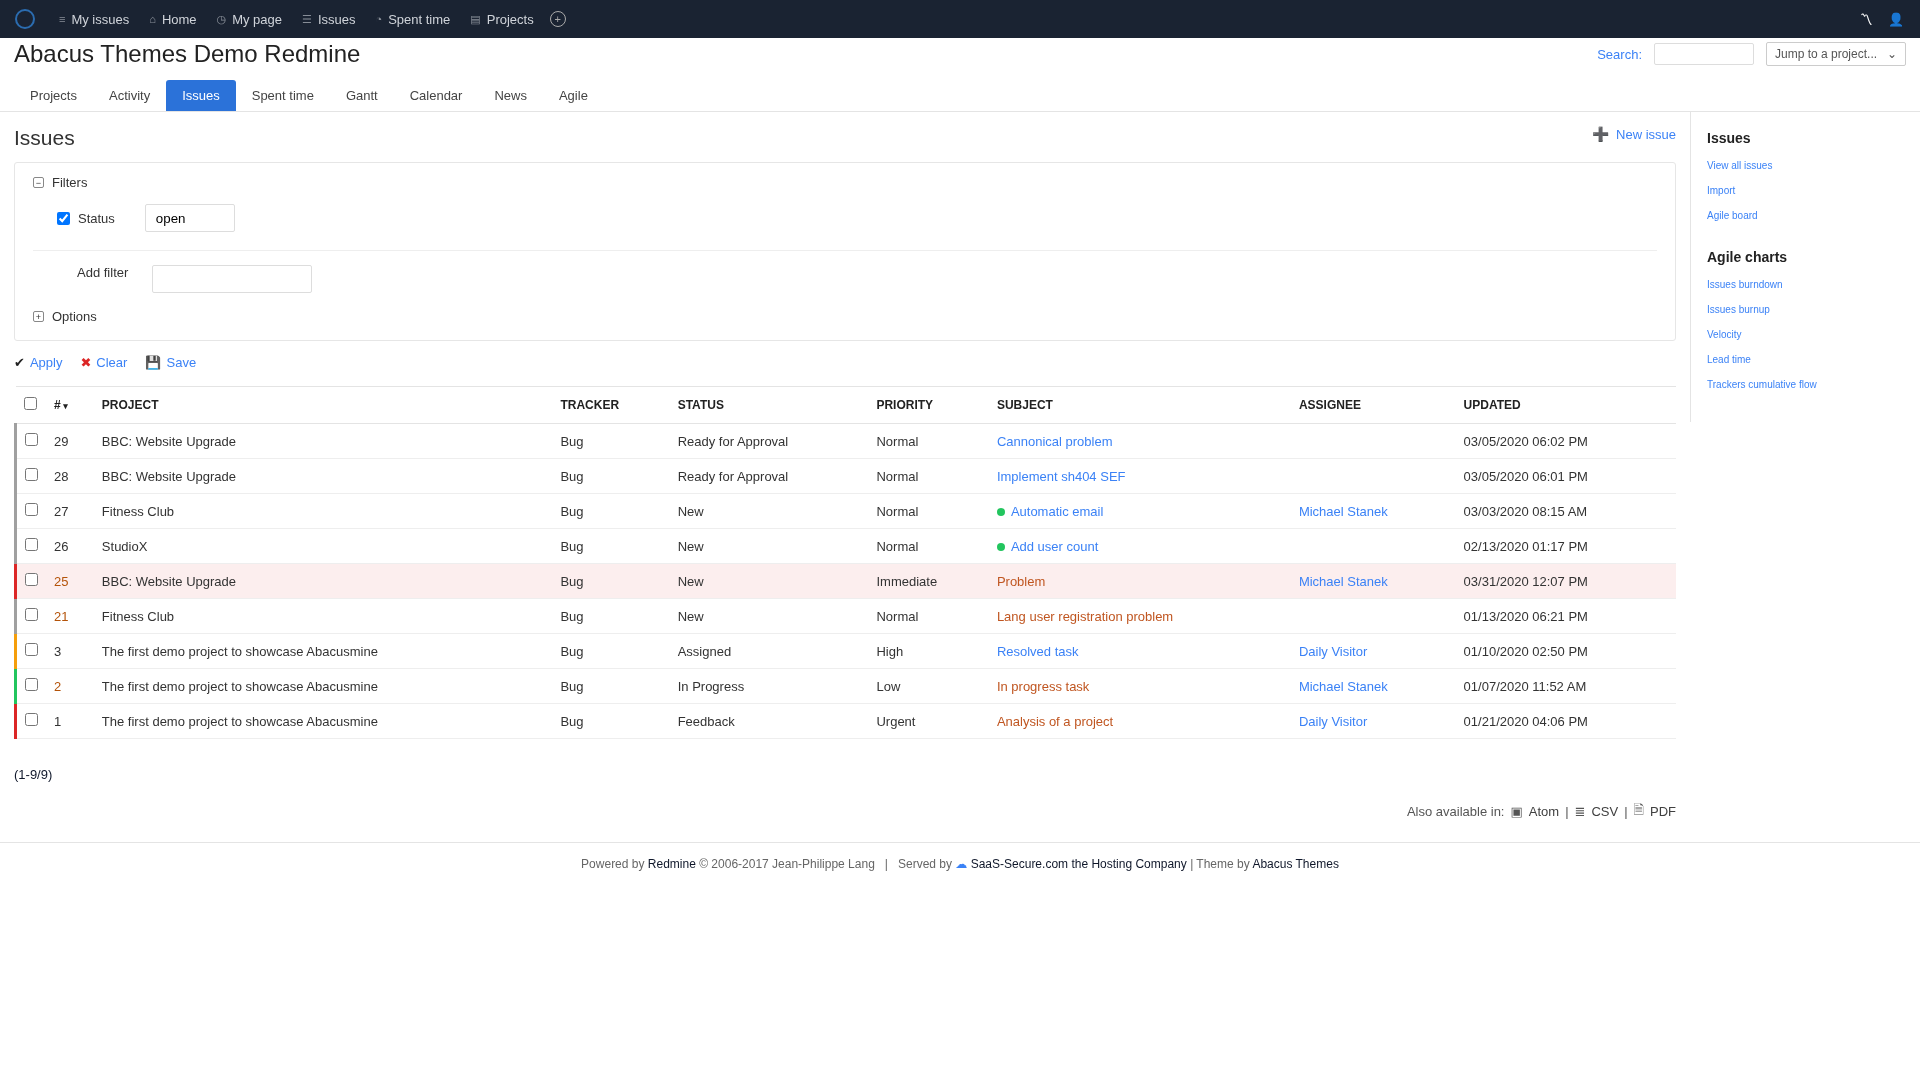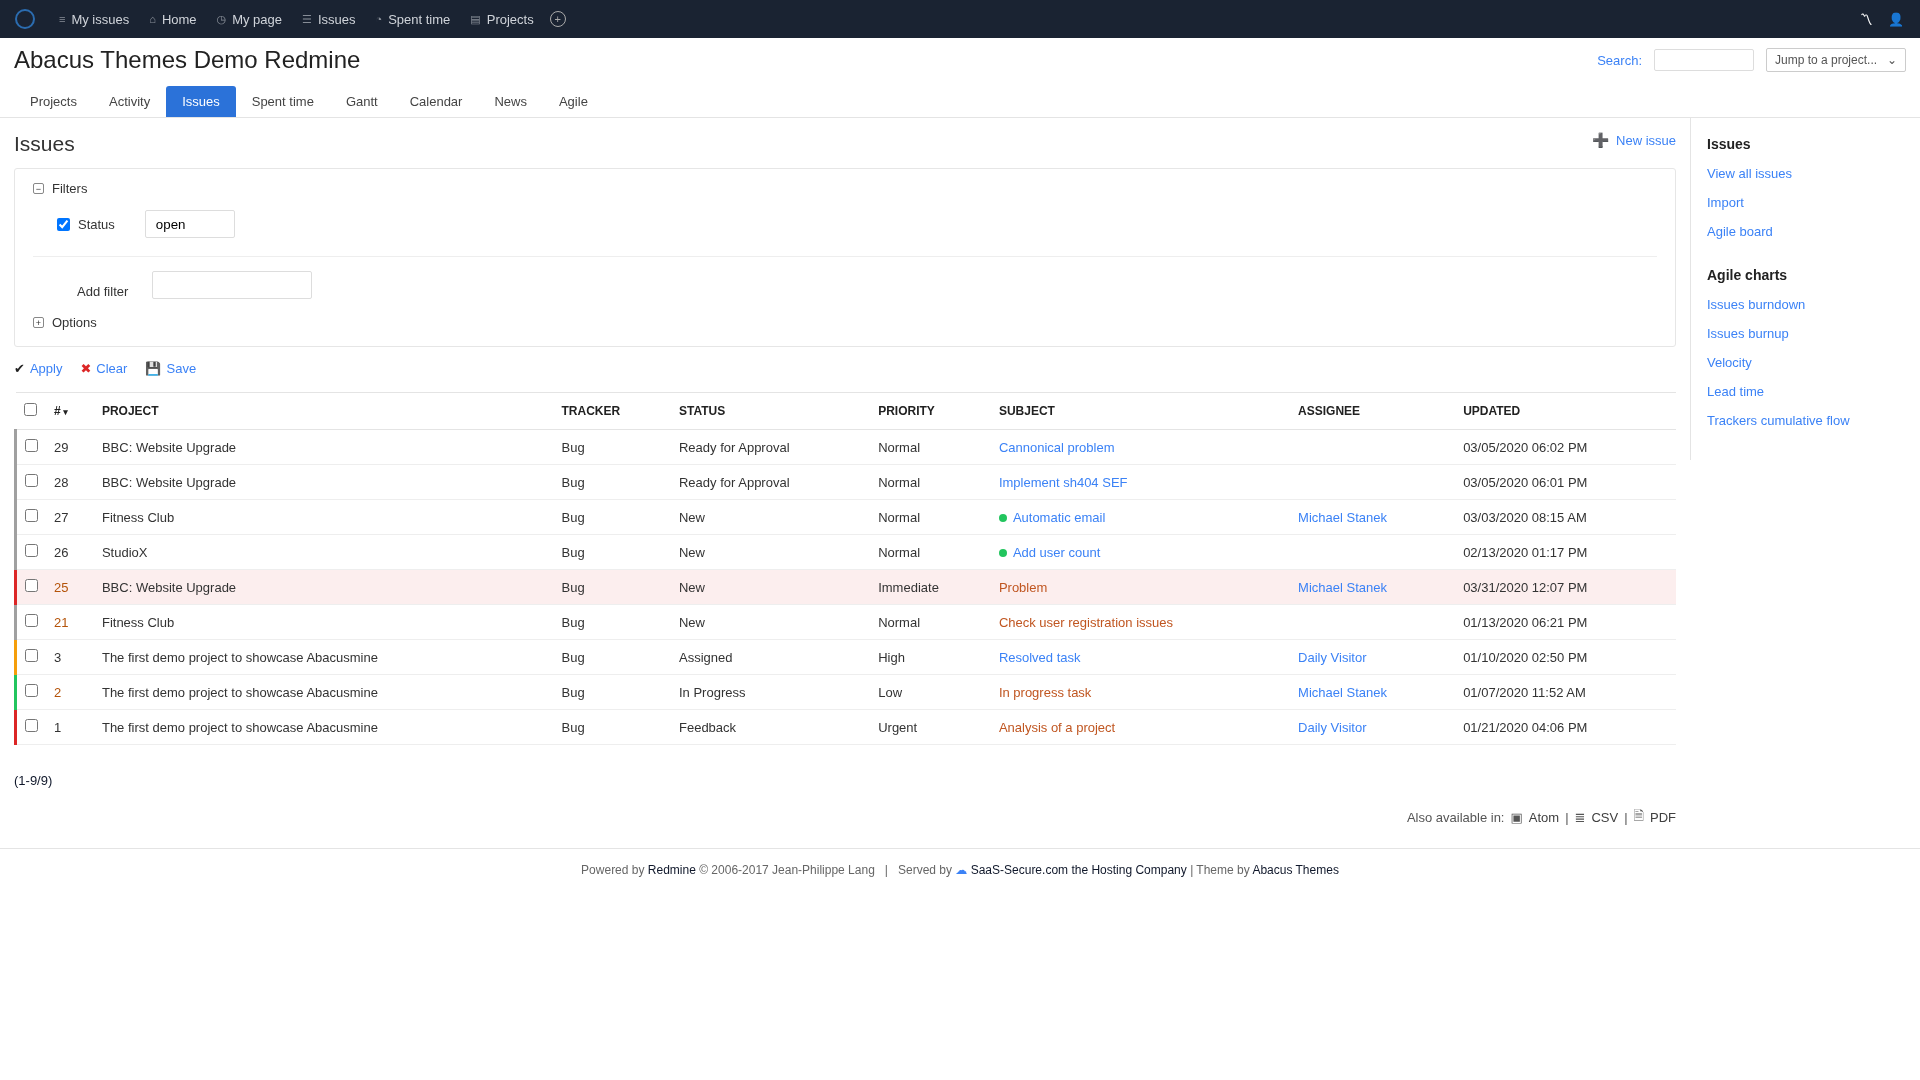--- a/index.html
+++ b/index.html
@@ -10,51 +10,51 @@
 .topbar { background: #1a2332; color: #fff; height: 38px; display: flex; align-items: center; padding: 0 15px; justify-content: space-between; }
 .topbar-left { display: flex; align-items: center; gap: 0; }
 .top-logo { width: 20px; height: 20px; border: 2.5px solid #2b6cb0; border-radius: 50%; margin-right: 14px; }
 .topbar-left .nav-item { color: #d0d4da; padding: 0 10px; display: flex; align-items: center; gap: 6px; cursor: pointer; font-size: 13px; }
 .topbar-left .nav-item .ic { font-size: 11px; opacity: .6; }
 .top-plus { width: 16px; height: 16px; border: 1.7px solid #aaa; border-radius: 50%; display:flex; align-items:center; justify-content:center; font-size:11px; color:#aaa; margin-left:6px; cursor:pointer; }
 .topbar-right { display: flex; align-items: center; gap: 16px; }
 .topbar-right span { cursor:pointer; color:#fff; }
 
 
-.header { display: flex; align-items: center; justify-content: space-between; padding: 8px 14px 12px; }
+.header { display: flex; align-items: center; justify-content: space-between; padding: 2px 14px 12px; }
 .header h1 { font-size: 24px; font-weight: 500; color: #222; }
 .header-right { display: flex; align-items: center; gap: 12px; }
 .search-label { color: #3b82f6; font-size: 13px; }
 .search-input { width: 100px; height: 22px; border: 1px solid #ddd; border-radius: 2px; padding: 0 6px; }
 .project-jump { width: 140px; height: 24px; border: 1px solid #ccc; border-radius: 2px; display:flex; align-items:center; justify-content:space-between; padding:0 8px; font-size: 12px; color:#555; cursor:pointer; }
 
 
 .tabs { border-bottom: 1px solid #e4e4e4; display:flex; padding:0 14px; gap:0; }
 .tabs .tab { padding: 8px 16px; font-size: 13px; color:#444; cursor:pointer; border-radius:3px 3px 0 0; }
 .tabs .tab.active { background:#2b72d9; color:#fff; }
 
 
 .main { display:flex; }
 .content { flex:1; padding: 14px 14px 0; position:relative; }
 .sidebar { width: 230px; border-left:1px solid #e4e4e4; padding: 18px 16px; }
 .sidebar h3 { font-size: 14px; font-weight:600; margin-bottom:8px; color:#222; }
-.sidebar a { display:block; font-size:13px; color:#3b82f6; margin:14px 0; }
+.sidebar a { display:block; font-size:10px; color:#3b82f6; margin:14px 0; }
 .sidebar .sep { height:14px; }
 
 h2.issues-title { font-size: 21px; font-weight: 500; margin-bottom: 12px; }
 .new-issue { position:absolute; top:14px; right:14px; color:#3b82f6; cursor:pointer; display:flex; align-items:center; gap:6px; }
 .plus-circle { color:#22c55e; font-size:14px; }
 
 .filters-box { border:1px solid #e6e6e6; border-radius:3px; padding:12px 18px 16px; margin-bottom:14px; background:#fff; }
 .filters-header { display:flex; align-items:center; gap:8px; font-size:13px; margin-bottom:14px; }
 .filters-header .minus { width:11px; height:11px; border:1px solid #888; border-radius:2px; display:flex; align-items:center; justify-content:center; font-size:9px; }
 .filter-row { display:flex; align-items:center; gap:30px; border-bottom:1px solid #eee; padding:0 24px 18px; margin-bottom:14px; }
 .filter-row label { font-size:13px; }
 .select-box { width:90px; height:28px; border:1px solid #ddd; border-radius:2px; padding:0 22px 0 10px; background:#fff; appearance:none; background-image:linear-gradient(45deg,transparent 46%,#888 46%,#888 54%,transparent 54%),linear-gradient(-45deg,transparent 46%,#888 46%,#888 54%,transparent 54%); background-repeat:no-repeat; background-position:right 10px center,right 6px center; background-size:5px 4px; }
-.add-filter-row { display:flex; align-items:flex-end; gap:24px; padding-left:44px; }
+.add-filter-row { display:flex; align-items:flex-start; gap:24px; padding-left:44px; }
 .add-filter-select { width:160px; height:28px; border:1px solid #ddd; border-radius:2px; background:#fff; appearance:none; background-image:linear-gradient(45deg,transparent 46%,#888 46%,#888 54%,transparent 54%),linear-gradient(-45deg,transparent 46%,#888 46%,#888 54%,transparent 54%); background-repeat:no-repeat; background-position:right 10px center,right 6px center; background-size:5px 4px;}
 .options-row { display:flex; align-items:center; gap:8px; margin-top:16px; font-size:13px; }
 .options-row .plus { width:11px; height:11px; border:1px solid #888; border-radius:2px; display:flex; align-items:center; justify-content:center; font-size:9px; }
 
 .actions { display:flex; align-items:center; gap:18px; margin-bottom:16px; }
 .actions a { display:flex; align-items:center; gap:5px; font-size:13px; cursor:pointer; }
 .actions .apply-ic { color:#222; }
 .actions .clear-ic { color:#dc2626; }
 .actions .save-ic { color:#222; }
 
@@ -266,21 +266,21 @@
             <td class="assignee"><a>Michael Stanek</a></td>
             <td>03/31/2020 12:07 PM</td>
           </tr>
           <tr class="gray">
             <td class="cb-cell"><input type="checkbox" style=""></td>
             <td class="id-red">21</td>
             <td>Fitness Club</td>
             <td>Bug</td>
             <td>New</td>
             <td>Normal</td>
-            <td><a class="subj-red">Check user registration issues</a></td>
+            <td><a class="subj-red">Lang user registration problem</a></td>
             <td class="assignee"></td>
             <td>01/13/2020 06:21 PM</td>
           </tr>
           <tr class="orange">
             <td class="cb-cell"><input type="checkbox" style=""></td>
             <td>3</td>
             <td>The first demo project to showcase Abacusmine</td>
             <td>Bug</td>
             <td>Assigned</td>
             <td>High</td>

